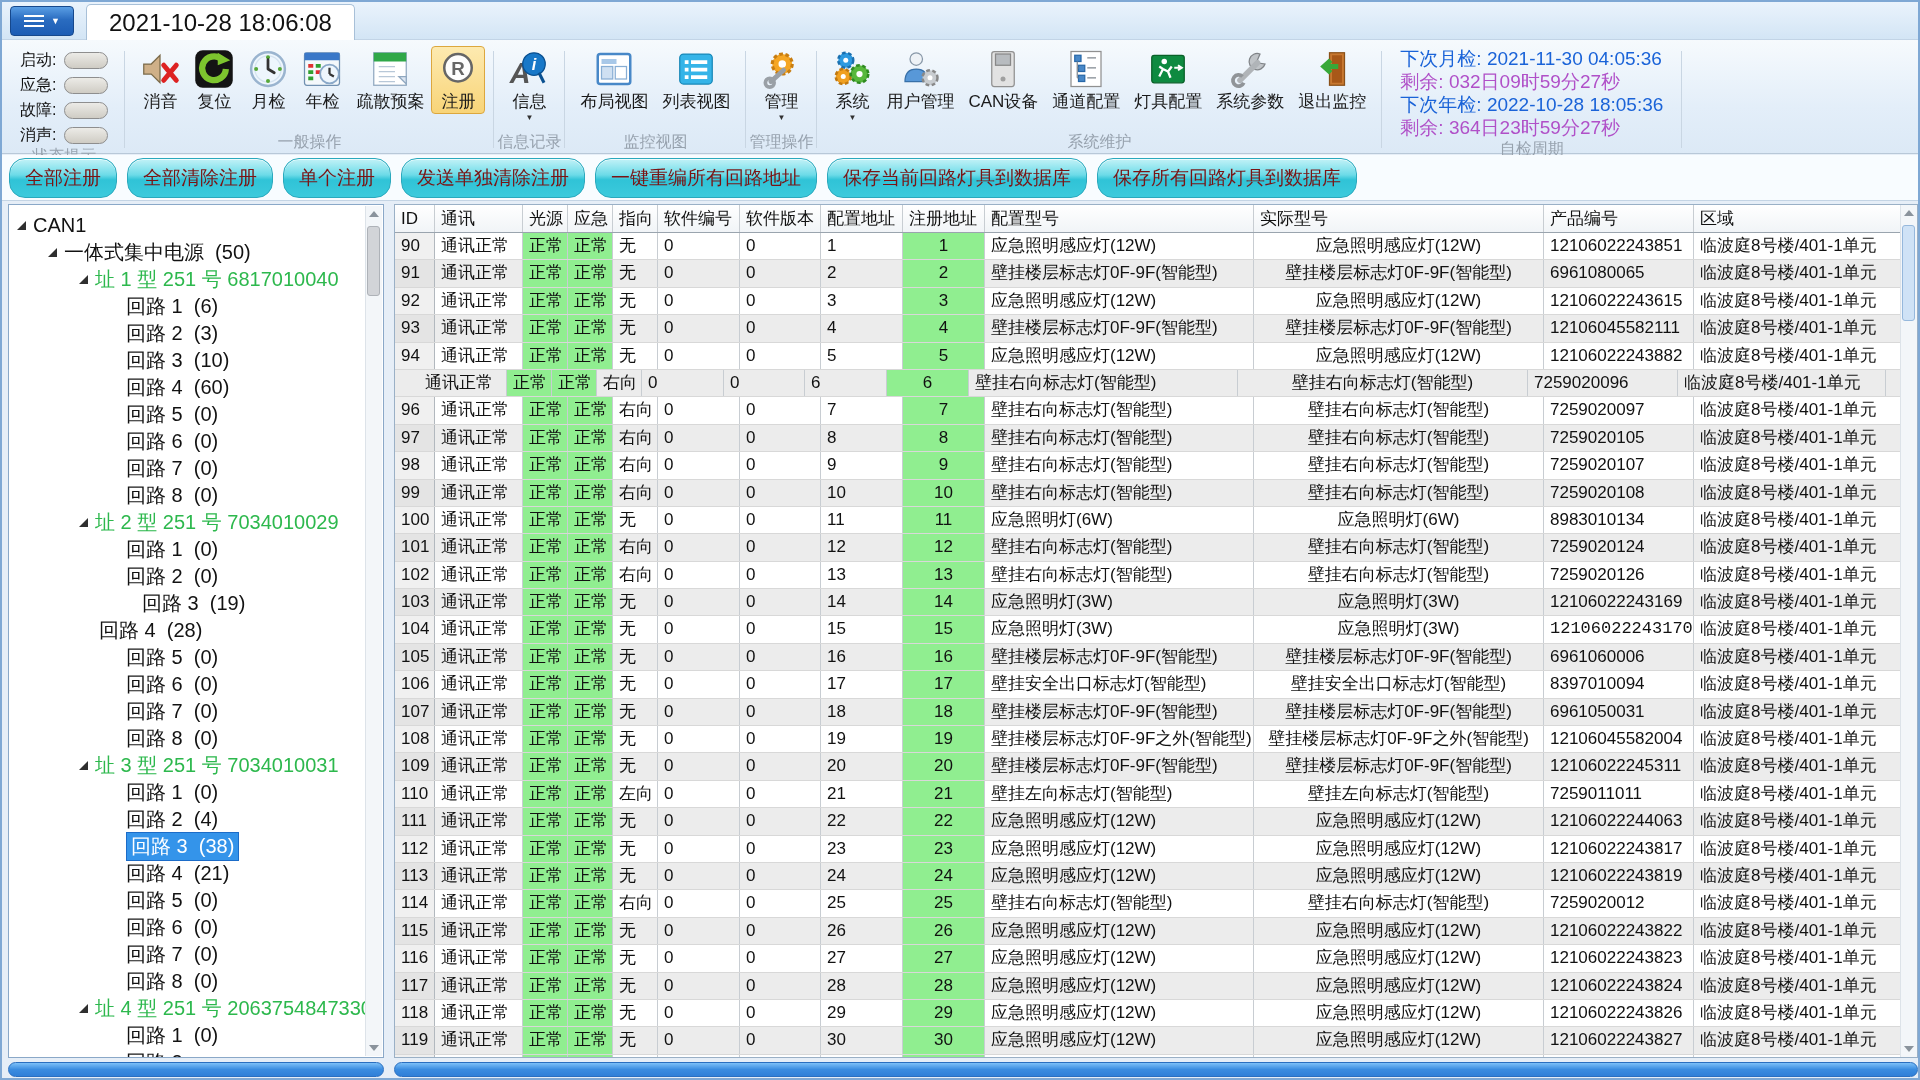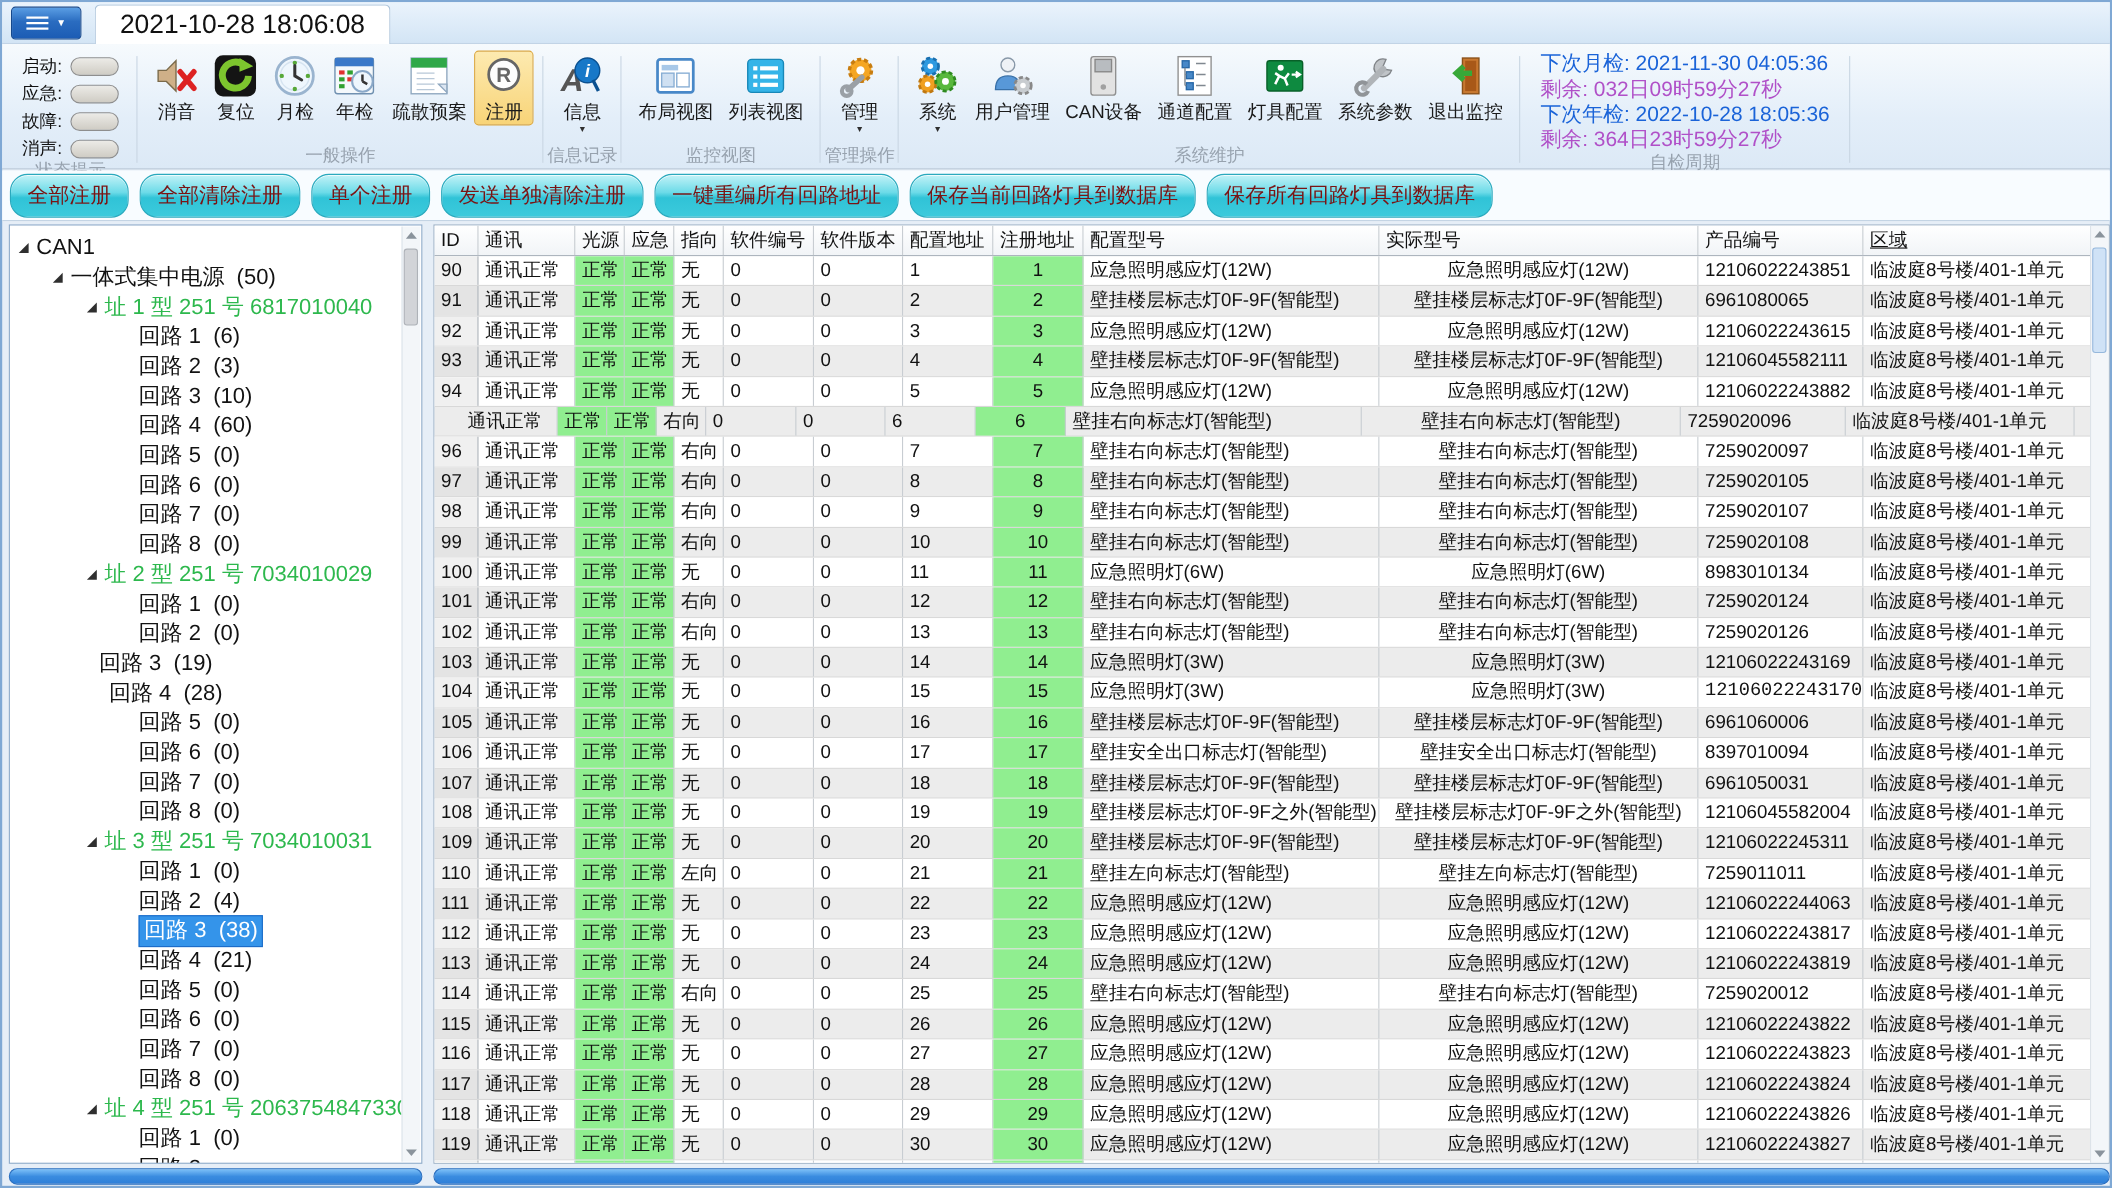--- a/index.html
+++ b/index.html
@@ -396,21 +396,21 @@
           <span class="tree-label green">址 2 型 251 号 7034010029</span>
         </div>
         <div class="tree-row" style="padding-left: 101px;">
           <span class="tree-spacer"></span>
           <span class="tree-label">回路 1  (0)</span>
         </div>
         <div class="tree-row" style="padding-left: 101px;">
           <span class="tree-spacer"></span>
           <span class="tree-label">回路 2  (0)</span>
         </div>
-        <div class="tree-row" style="padding-left: 65px;">
+        <div class="tree-row" style="padding-left: 117px;">
           <span class="tree-spacer"></span>
           <span class="tree-label">回路 3  (19)</span>
         </div>
         <div class="tree-row" style="padding-left: 74px;">
           <span class="tree-spacer"></span>
           <span class="tree-label">回路 4  (28)</span>
         </div>
         <div class="tree-row" style="padding-left: 101px;">
           <span class="tree-spacer"></span>
           <span class="tree-label">回路 5  (0)</span>
@@ -497,21 +497,21 @@
           <div class="cell" style="width: 45px;">光源</div>
           <div class="cell" style="width: 45px;">应急</div>
           <div class="cell" style="width: 45px;">指向</div>
           <div class="cell" style="width: 82px;">软件编号</div>
           <div class="cell" style="width: 81px;">软件版本</div>
           <div class="cell" style="width: 82px;">配置地址</div>
           <div class="cell" style="width: 82px;">注册地址</div>
           <div class="cell" style="width: 269px;">配置型号</div>
           <div class="cell" style="width: 290px;">实际型号</div>
           <div class="cell" style="width: 150px;">产品编号</div>
-          <div class="cell" style="width: 208px; text-decoration: underline;">区域</div>
+          <div class="cell" style="width: 208px;">区域</div>
         </div>
         <div class="trow">
           <div class="cell idcell" style="width: 40px;">90</div>
           <div class="cell" style="width: 88px;">通讯正常</div>
           <div class="cell green" style="width: 45px;">正常</div>
           <div class="cell green" style="width: 45px;">正常</div>
           <div class="cell" style="width: 45px;">无</div>
           <div class="cell" style="width: 82px;">0</div>
           <div class="cell" style="width: 81px;">0</div>
           <div class="cell" style="width: 82px;">1</div>

